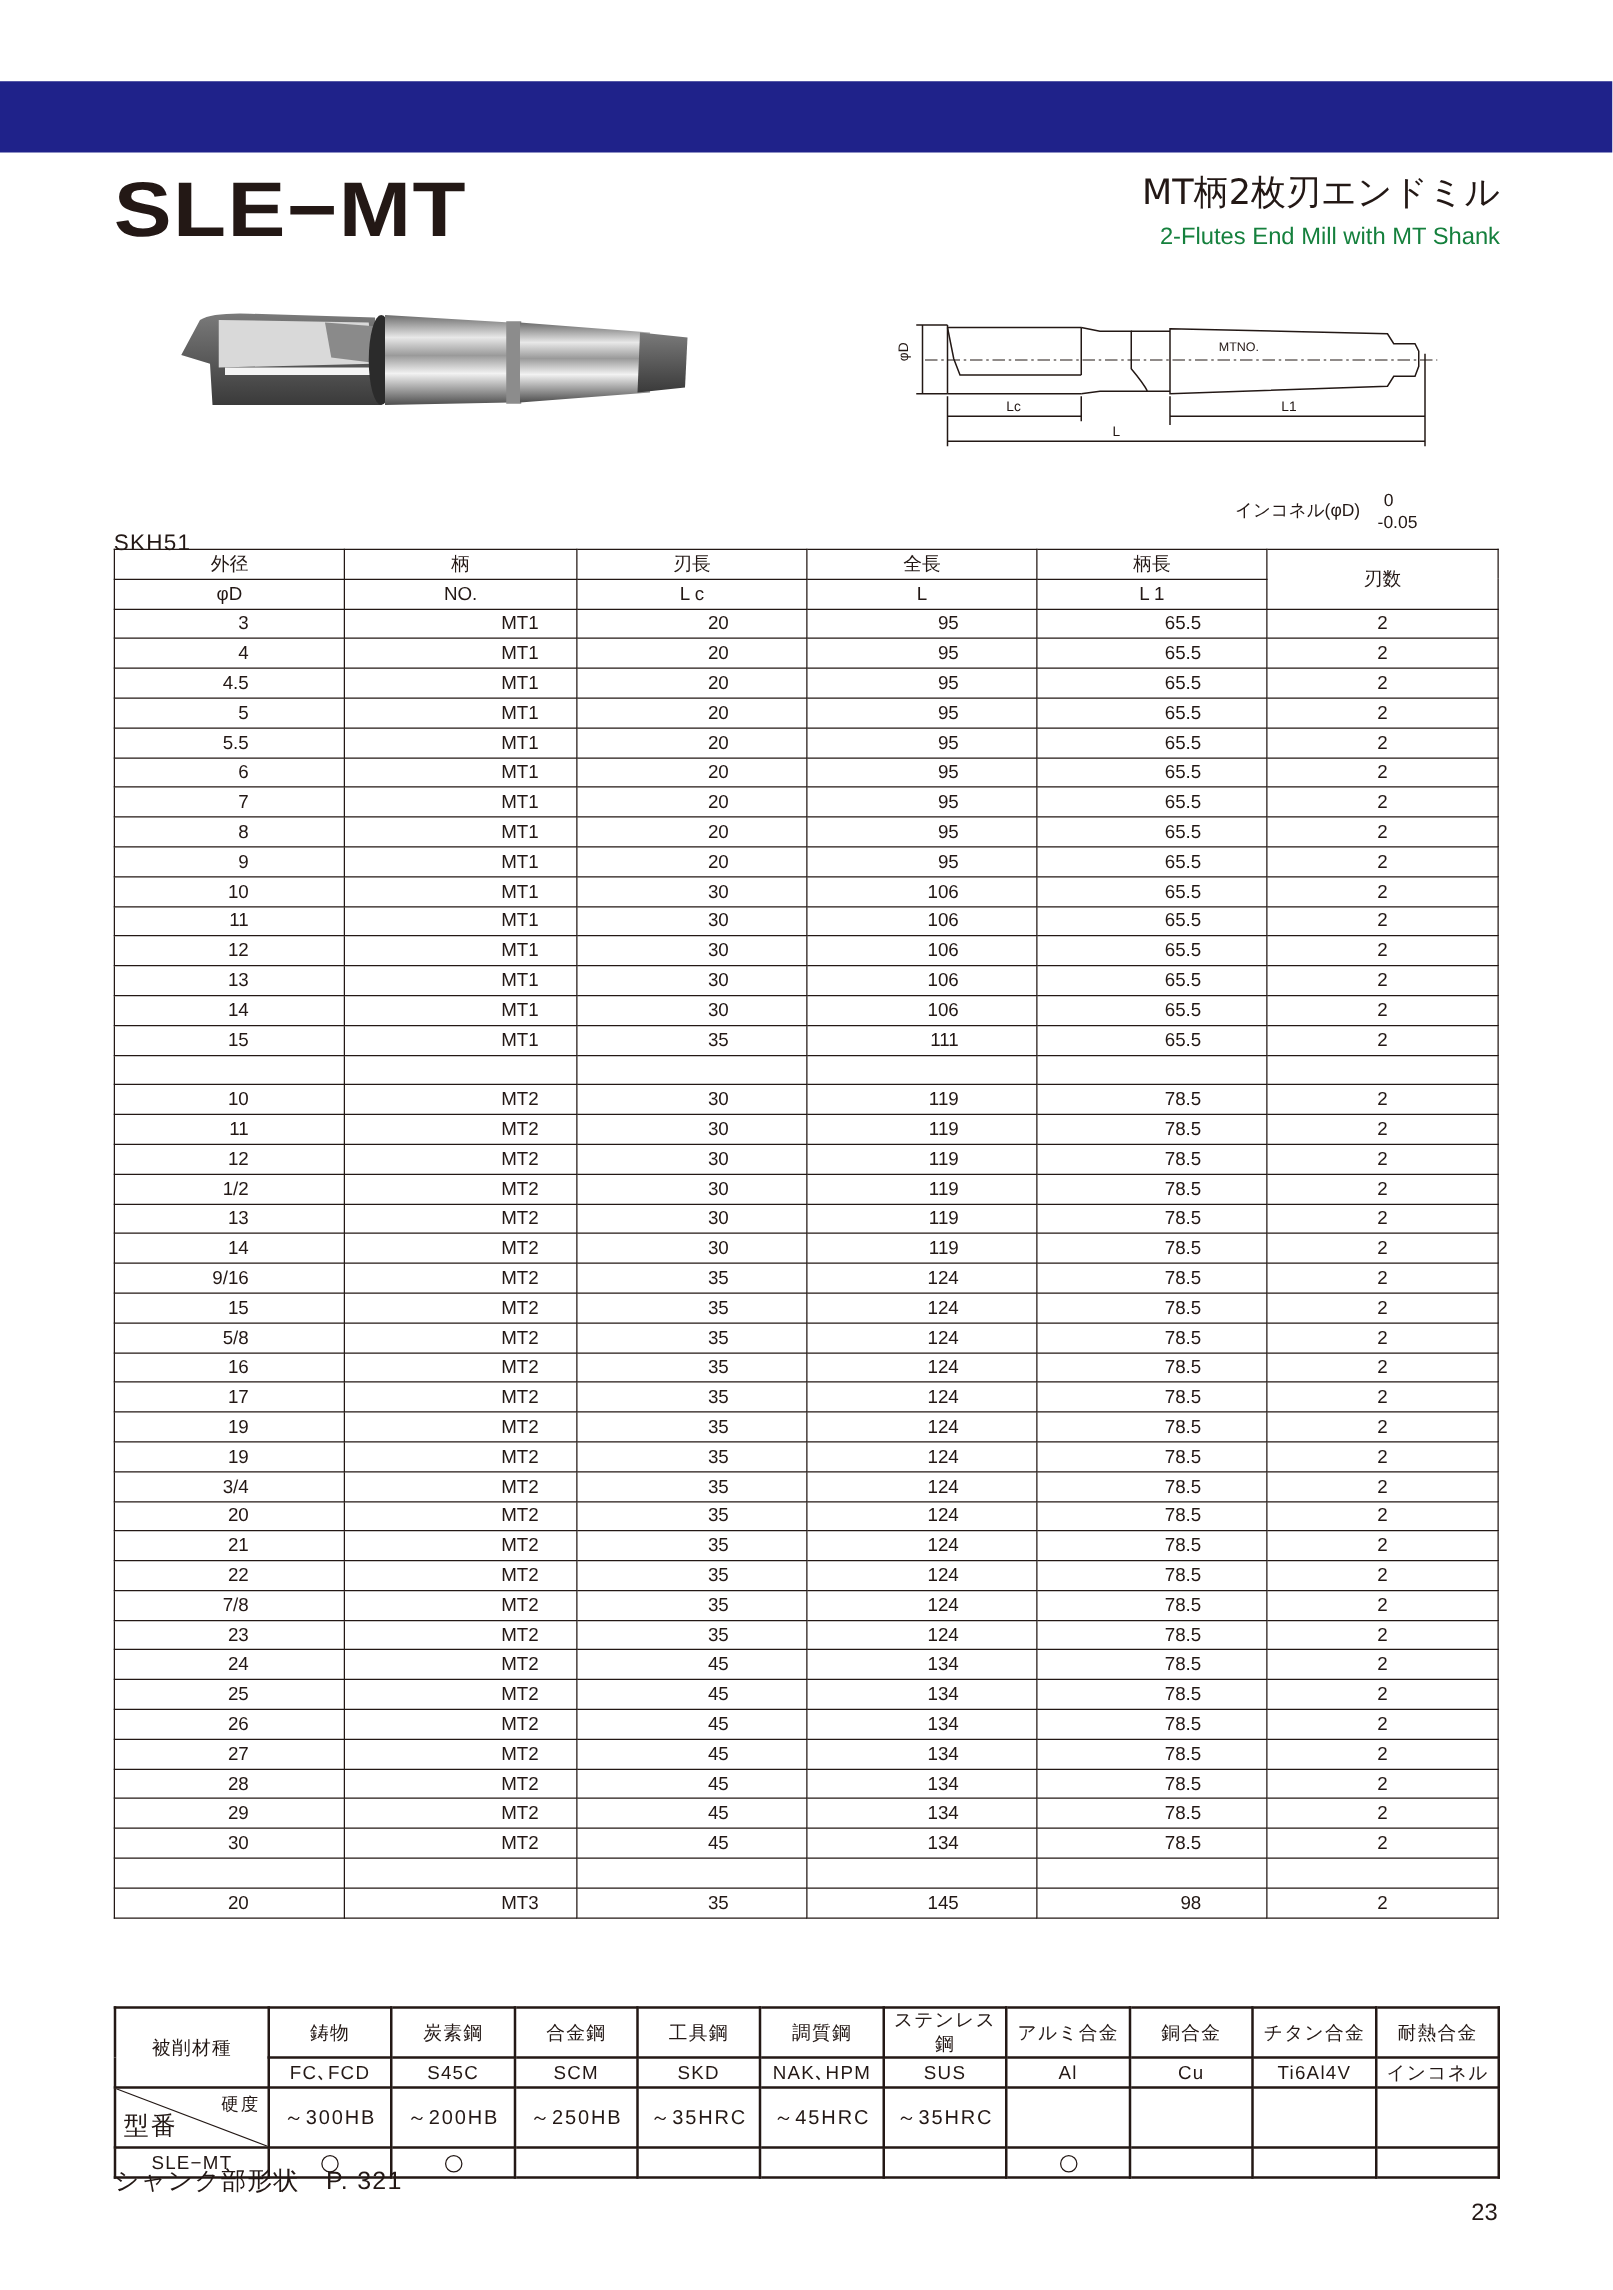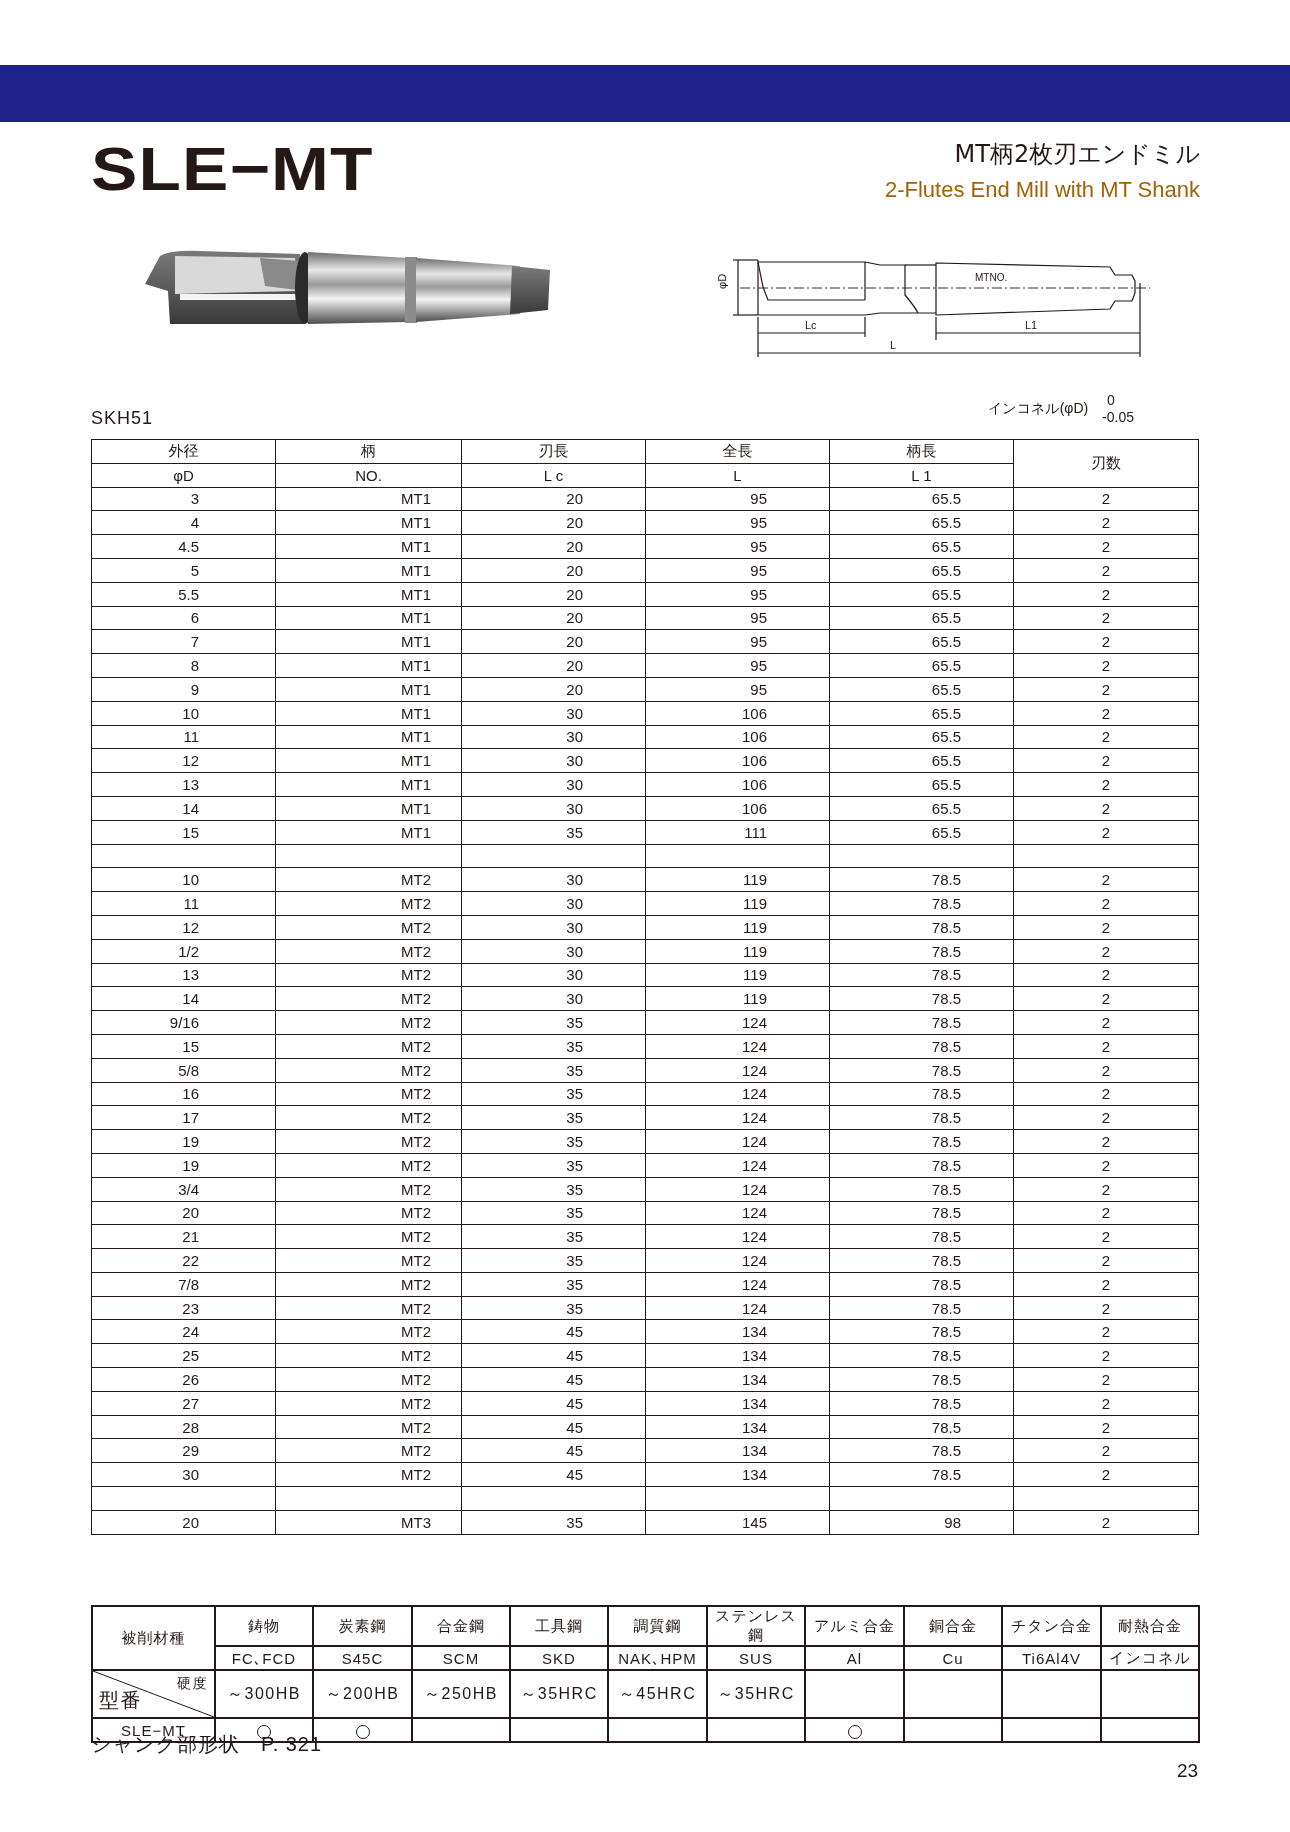--- a/index.html
+++ b/index.html
@@ -1,24 +1,24 @@
 <!DOCTYPE html>
 <html><head>
 <meta charset="utf-8">
 <style>
   html, body { margin:0; padding:0; background:#ffffff; }
   body { width:1290px; height:1832px; position:relative; overflow:hidden; font-family:"DejaVu Sans", sans-serif; color:#231815; }
   .abs { position:absolute; }
   #topbar { left:0; top:65px; width:1290px; height:57px; background:#1f228a; }
   #model-title { left:91px; top:138px; font-family:"Liberation Sans", sans-serif; font-weight:bold; font-size:62px; letter-spacing:1px; line-height:62px; transform:scaleX(1.12); transform-origin:left top; }
-  #jp-title { right:90px; top:137px; font-size:24px; line-height:34px; font-family:"DejaVu Sans", sans-serif; }
-  #en-title { right:90px; top:178px; font-size:22px; line-height:24px; font-family:"Liberation Sans", sans-serif; color:#a16207; }
+  #jp-title { right:90px; top:137px; font-size:28px; line-height:34px; font-family:"DejaVu Sans", sans-serif; }
+  #en-title { right:90px; top:178px; font-size:19px; line-height:24px; font-family:"Liberation Sans", sans-serif; color:#15803d; }
   #photo { left:140px; top:236px; width:420px; height:100px; }
   #drawing { left:700px; top:245px; width:450px; height:115px; }
-  #material-label { left:91px; top:408px; font-size:18px; font-family:"Liberation Sans", sans-serif; letter-spacing:1px; }
+  #material-label { left:91px; top:424px; font-size:18px; font-family:"Liberation Sans", sans-serif; letter-spacing:1px; }
   #tolerance { left:988px; top:392px; font-size:14px; font-family:"Liberation Sans", sans-serif; }
   #tolerance .lbl { display:inline-block; vertical-align:middle; }
   #tolerance .vals { display:inline-block; vertical-align:middle; margin-left:10px; line-height:17px; font-size:14px; }
   #tolerance .vals span { display:block; }
   #tolerance .vals span.up { padding-left:5px; }
 
   table { border-collapse:collapse; position:absolute; }
   #spec-table { left:91px; top:439px; width:1107px; table-layout:fixed; font-family:"Liberation Sans", sans-serif; font-size:15px; }
   #spec-table td, #spec-table th { border:1.6px solid #231815; height:22.8px; padding:0; font-weight:normal; }
   #spec-table th { text-align:center; font-size:15px; }

